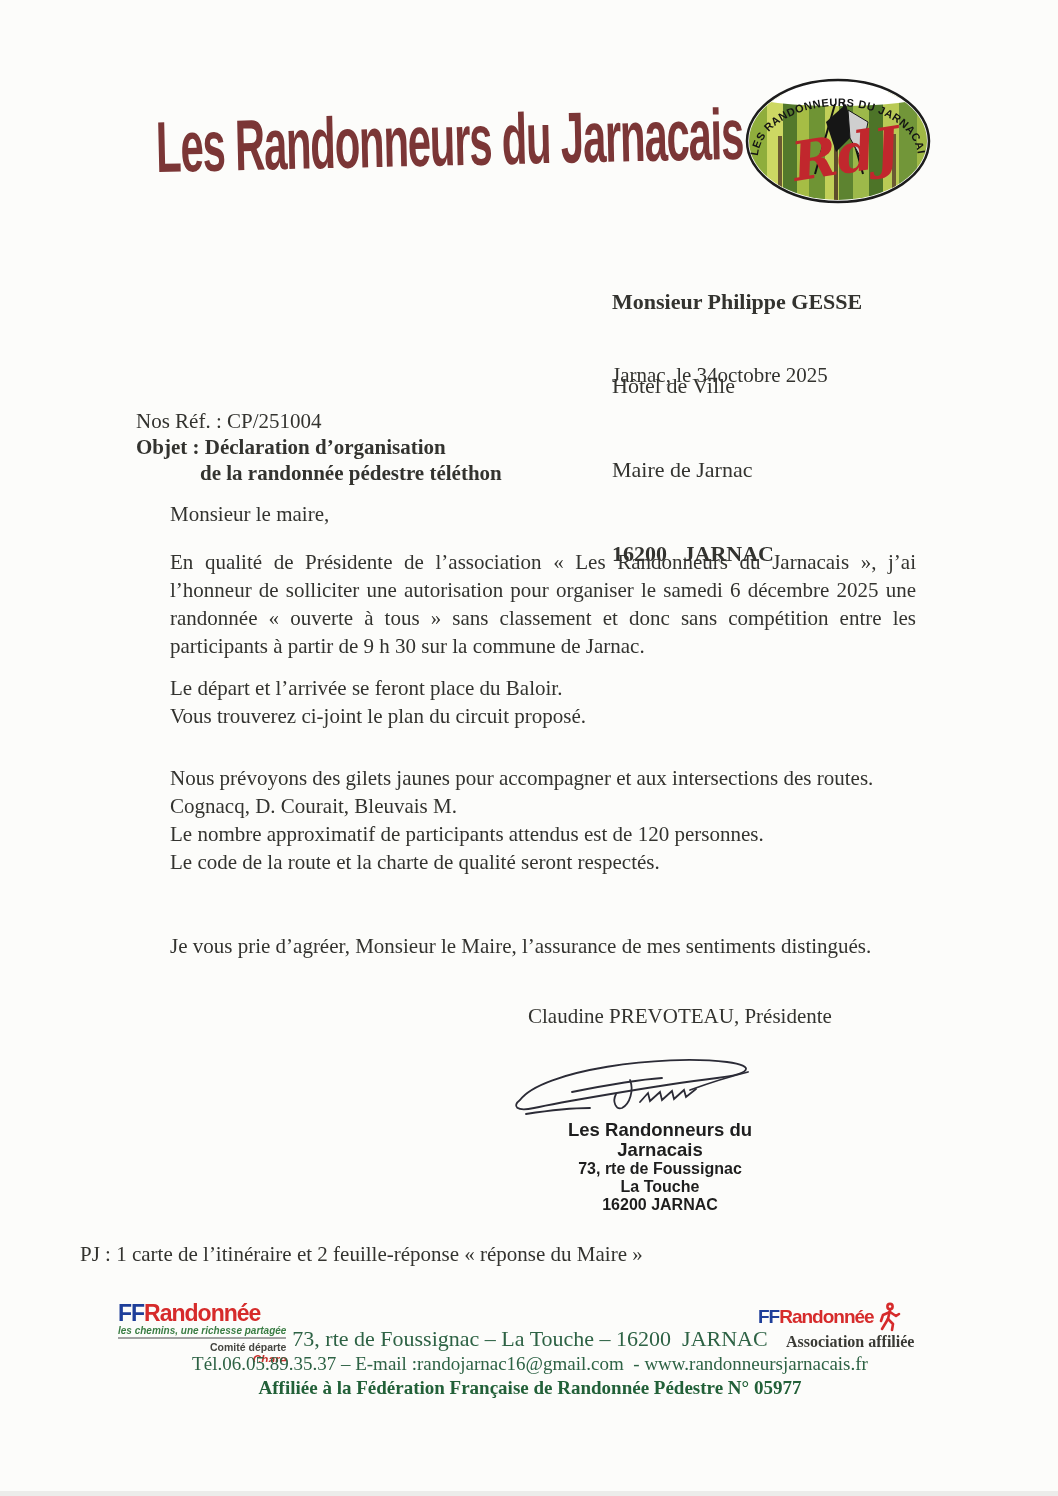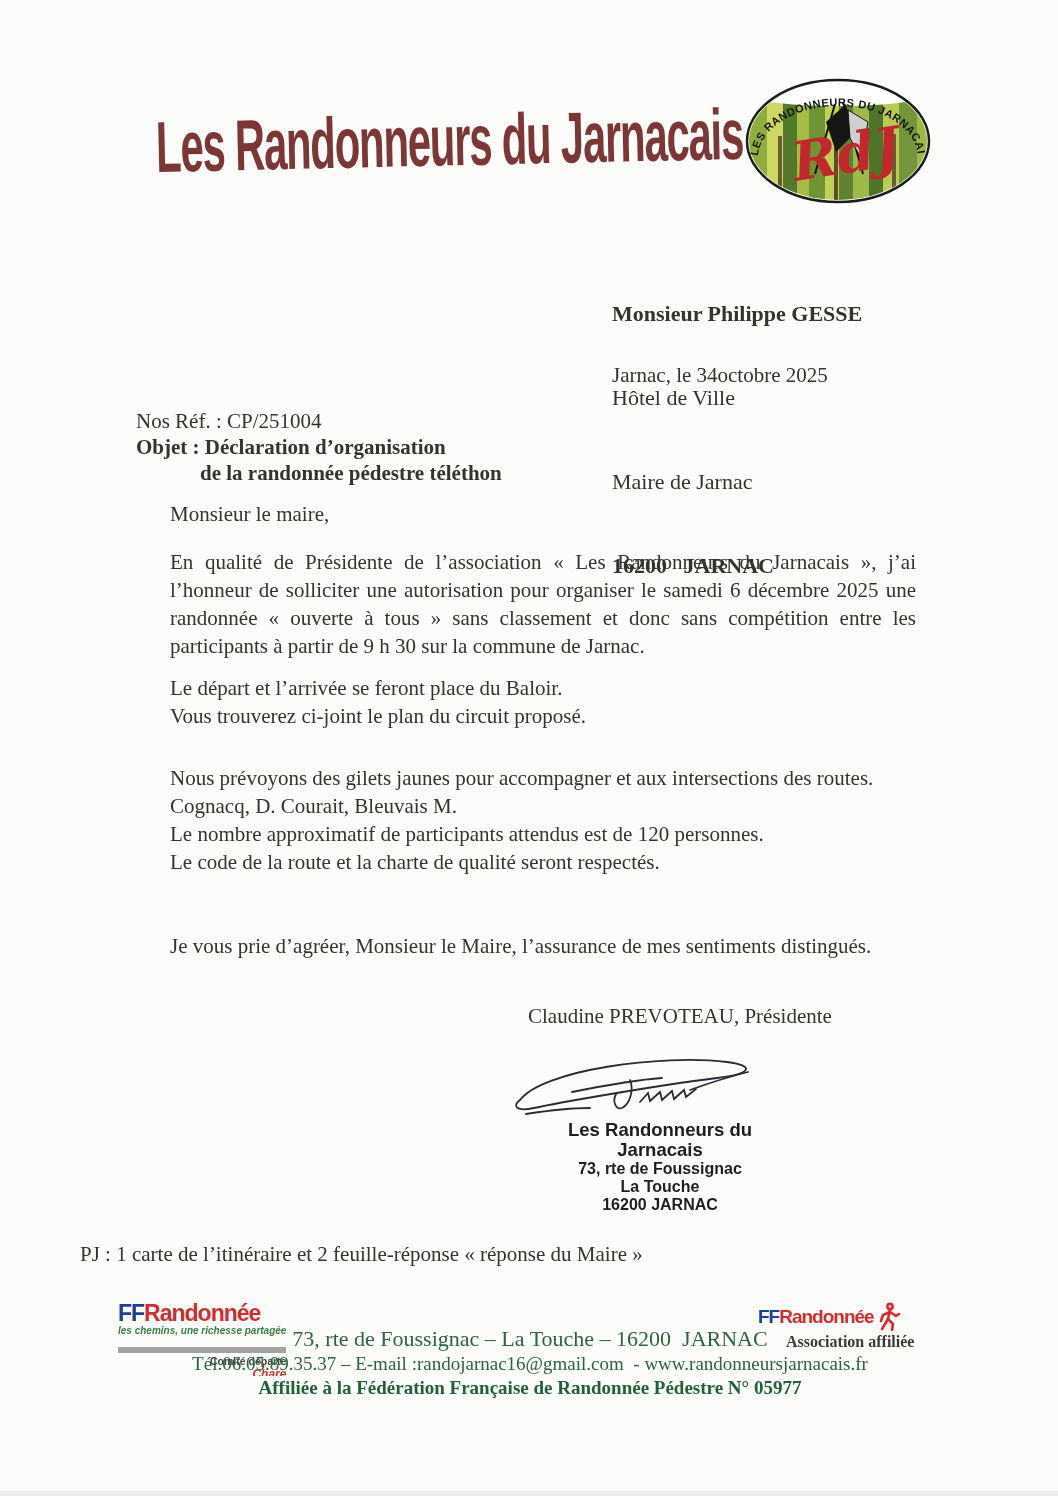--- a/index.html
+++ b/index.html
@@ -15,21 +15,21 @@
   .hdr-title {
     position:absolute; left:156px; top:106px;
     font-family:"Liberation Sans", sans-serif; font-weight:700;
     font-size:72px; letter-spacing:-2px; color:#7b3636;
     transform:rotate(-1.3deg) scaleX(0.58); transform-origin:left center;
     white-space:nowrap;
   }
   .assoc-logo { position:absolute; left:742px; top:76px; width:192px; height:130px; }
 
   
-  .recipient { position:absolute; left:612px; top:244px; font-size:22px; line-height:28px; white-space:pre-wrap;font-family:Liberation Serif, serif; }
+  .recipient { position:absolute; left:612px; top:232px; font-size:22px; line-height:28px; white-space:pre-wrap;font-family:Liberation Serif, serif; }
   .recipient .bold { font-weight:700; }
   .dateline { position:absolute; left:612px; top:363px; font-size:21px; }
 
   
   .refblock { position:absolute; left:136px; top:408px; font-size:21px; line-height:26px; }
   .refblock .bold { font-weight:700; }
   .refblock .indent { padding-left:64px; }
 
   
   .body-col { position:absolute; left:170px; width:746px; font-size:21px; }
@@ -54,21 +54,21 @@
   .pj-line { position:absolute; left:80px; top:1242px; font-size:21px; }
 
   
   .ff-logo { font-family:"Liberation Sans", sans-serif; font-weight:800; white-space:nowrap; }
   .ff-blue { color:#1e3e99; }
   .ff-red  { color:#d62b2b; }
   .ff-left { position:absolute; left:118px; top:1300px; }
   .ff-left .brand { font-size:23px; letter-spacing:-1px; }
   .ff-left .tagline {
     font-size:10px; font-style:italic; color:#3a7d44;
-    border-bottom:6px solid #a3a3a3; padding-bottom:11px; margin-top:-2px; white-space:nowrap;
+    border-bottom:2px solid #a3a3a3; padding-bottom:1px; margin-top:-2px; white-space:nowrap;
   }
   .ff-left .committee { font-size:10.5px; color:#454540; text-align:right; margin-top:2px;
     font-family:"Liberation Sans", sans-serif; }
   .ff-left .committee-red { font-size:12px; font-weight:800; font-style:italic; color:#c8332e;
     text-align:right; height:9px; overflow:hidden; }
   .ff-right { position:absolute; left:758px; top:1302px; text-align:center; }
   .ff-right .brandrow { display:flex; align-items:center; gap:2px; }
   .ff-right .brand { font-size:19px; letter-spacing:-1px; }
   .ff-right .caption { font-size:16px; color:#3a3a35; font-family:Liberation Serif, serif; margin-top:1px;margin-left:28px; }
 

